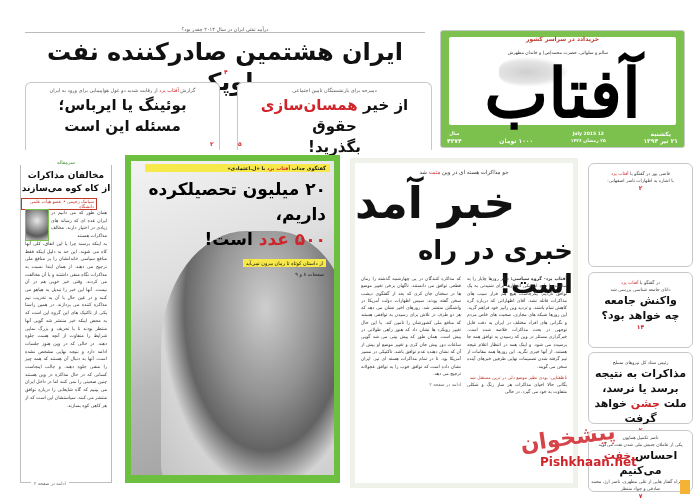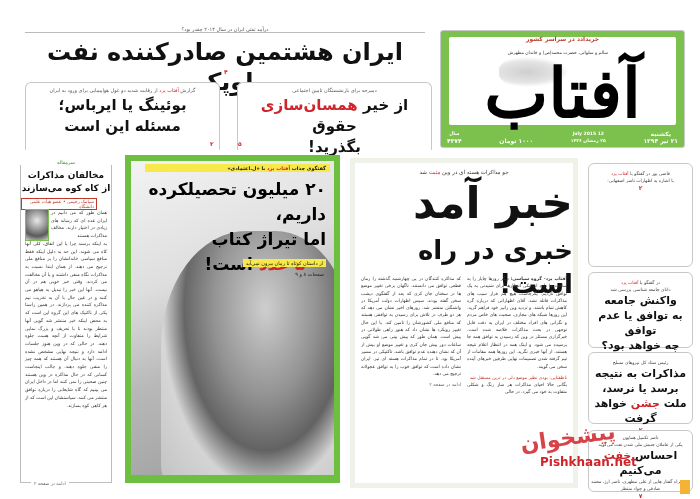--- a/index.html
+++ b/index.html
@@ -29,21 +29,21 @@
   .box-kicker { text-align:center; font-size:5px; color:#555; margin-top:4px; }
   .box-head { text-align:center; font-size:15px; font-weight:bold; line-height:21px; }
 
   .box-a { left: 237px; top: 82px; width: 195px; height: 68px; border-bottom:none; border-radius:6px 6px 0 0; }
   .box-b { left: 25px; top: 82px; width: 195px; height: 68px; border-bottom:none; border-radius:6px 6px 0 0; }
 
   
   .lead { left: 350px; top: 158px; width: 228px; height: 330px; background:#eef2e8; }
   .lead-inner { position:absolute; left:5px; top:5px; right:5px; bottom:5px; background:#fff; }
   .lead-kicker { position:absolute; top:6px; width:100%; text-align:center; font-size:5.5px; color:#333; }
-  .lead-head { position:absolute; top:14px; width:100%; text-align:right; font-size:44px; font-weight:bold; line-height:52px; }
+  .lead-head { position:absolute; top:14px; width:100%; text-align:left; font-size:44px; font-weight:bold; line-height:52px; }
   .lead-sub { position:absolute; top:70px; width:100%; text-align:right; font-size:26px; font-weight:bold; line-height:34px; }
   .lead-cols { position:absolute; top:112px; left:6px; right:6px; bottom:8px; display:flex; gap:6px; }
   .lead-col { flex:1; font-size:4.5px; line-height:7.3px; color:#333; text-align:justify; overflow:hidden; }
   .lead-col .lead-bold { font-weight:bold; }
   .lead-col .lead-red { color:#c0392b; margin-top:4px; display:block; }
 
   
   .rbox { left: 588px; width: 105px; }
   .rbox-kicker { text-align:center; font-size:4.5px; color:#444; margin-top:6px; line-height:7px; }
   .rbox-head { text-align:center; font-size:13px; font-weight:bold; line-height:18px; }
@@ -144,21 +144,20 @@
 </div>
 
 <div class="abs feature">
   <div class="feature-inner">
     <div class="feat-photo"></div>
     <div class="feat-tag">
       <span>گفتگوی جذاب </span><span class="red">آفتاب یزد</span><span> با «ل.اعتمادی»</span>
     </div>
     <div class="feat-head">
       <div>۲۰ میلیون تحصیلکرده داریم،</div>
-      <div>اما تیراژ کتاب</div>
       <div><span class="red">۵۰۰ عدد</span><span> است!</span></div>
     </div>
     <div class="feat-caption">از داستان کوتاه تا رمان بیرون نمی‌آید</div>
     <div class="feat-pages">صفحات ۸ و ۹</div>
   </div>
 </div>
 
 <div class="abs lead">
   <div class="lead-inner">
     <div class="lead-kicker">
@@ -189,21 +188,20 @@
   <div class="rbox-pg">۲</div>
 </div>
 
 <div class="abs box rbox r2">
   <div class="rbox-kicker">
     <div><span>در گفتگو با </span><span class="red">آفتاب یزد</span></div>
     <div>دانای جامعه شناسی بررسی شد</div>
   </div>
   <div class="rbox-head" style="font-size:11px;line-height:15px;">
     <div>واکنش جامعه</div>
-    <div>به توافق یا عدم توافق</div>
     <div>چه خواهد بود؟</div>
   </div>
   <div class="rbox-pg">۱۴</div>
 </div>
 
 <div class="abs box rbox r3">
   <div class="rbox-kicker">رئیس ستاد کل نیروهای مسلح</div>
   <div class="rbox-head" style="font-size:11px;line-height:15px;">
     <div>مذاکرات به نتیجه</div>
     <div>برسد یا نرسد،</div>

